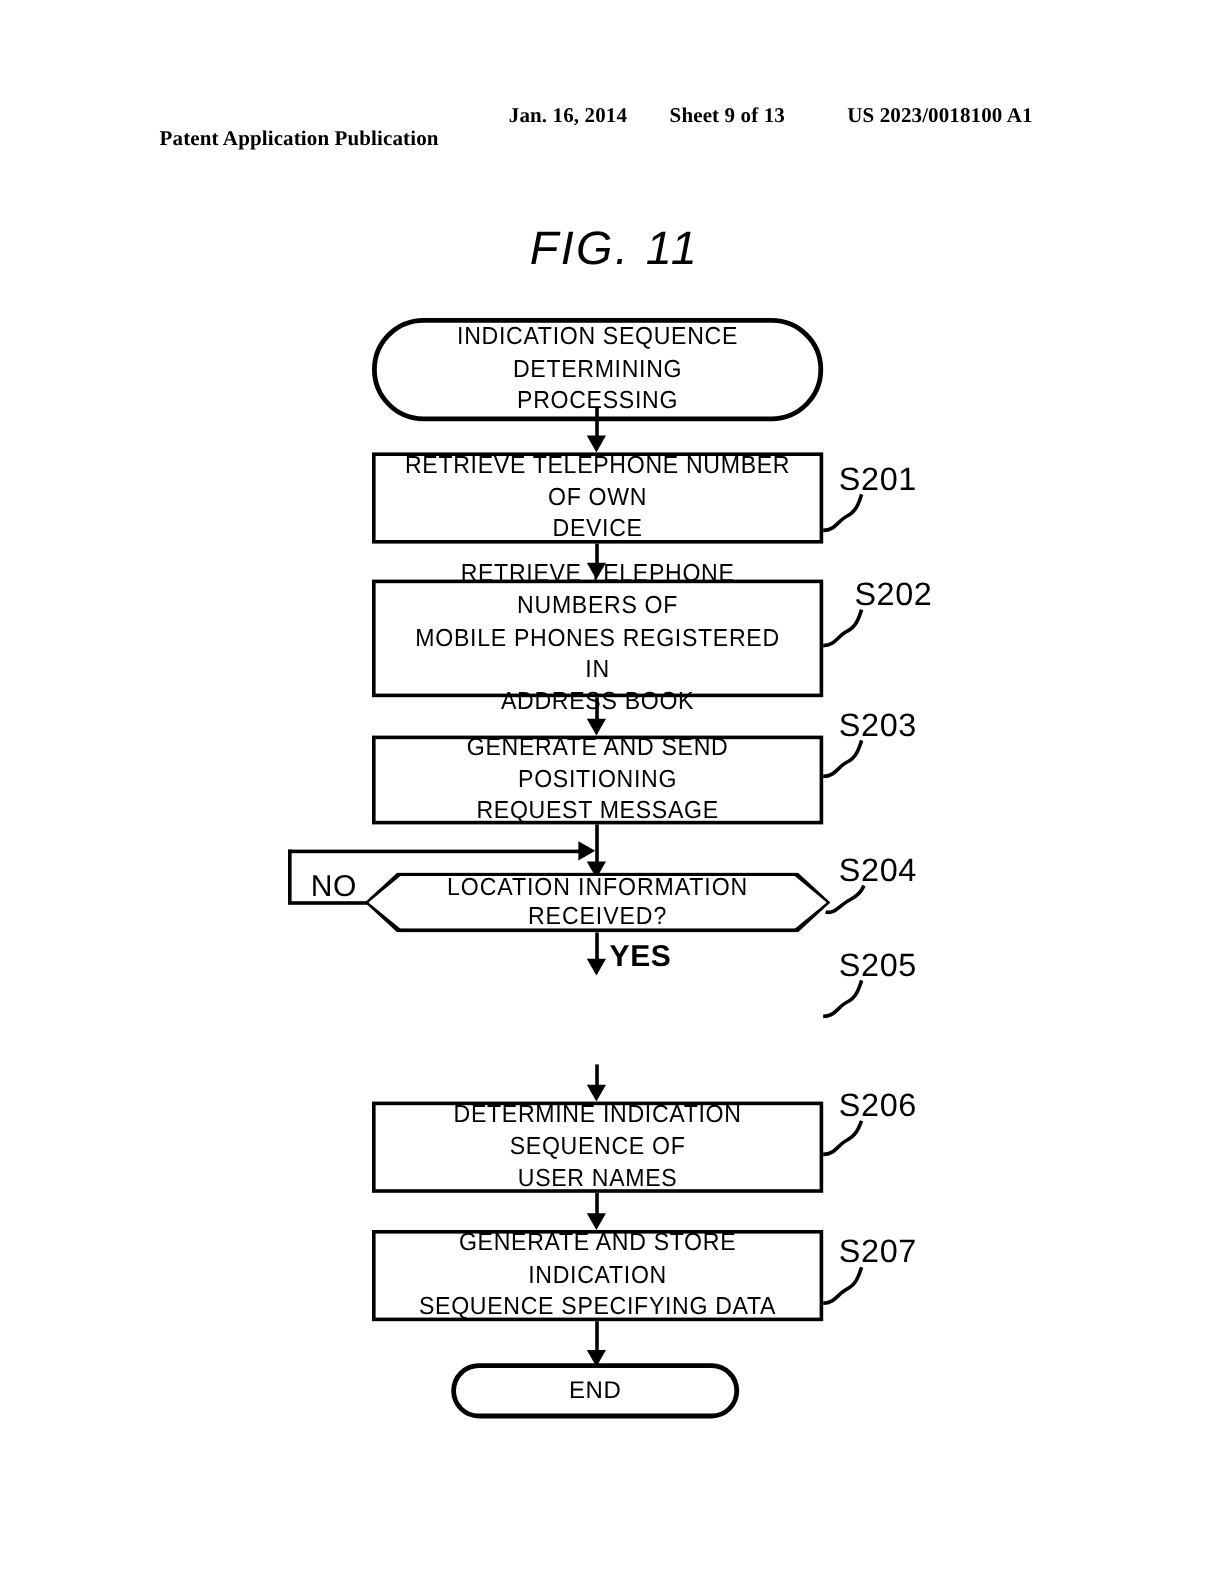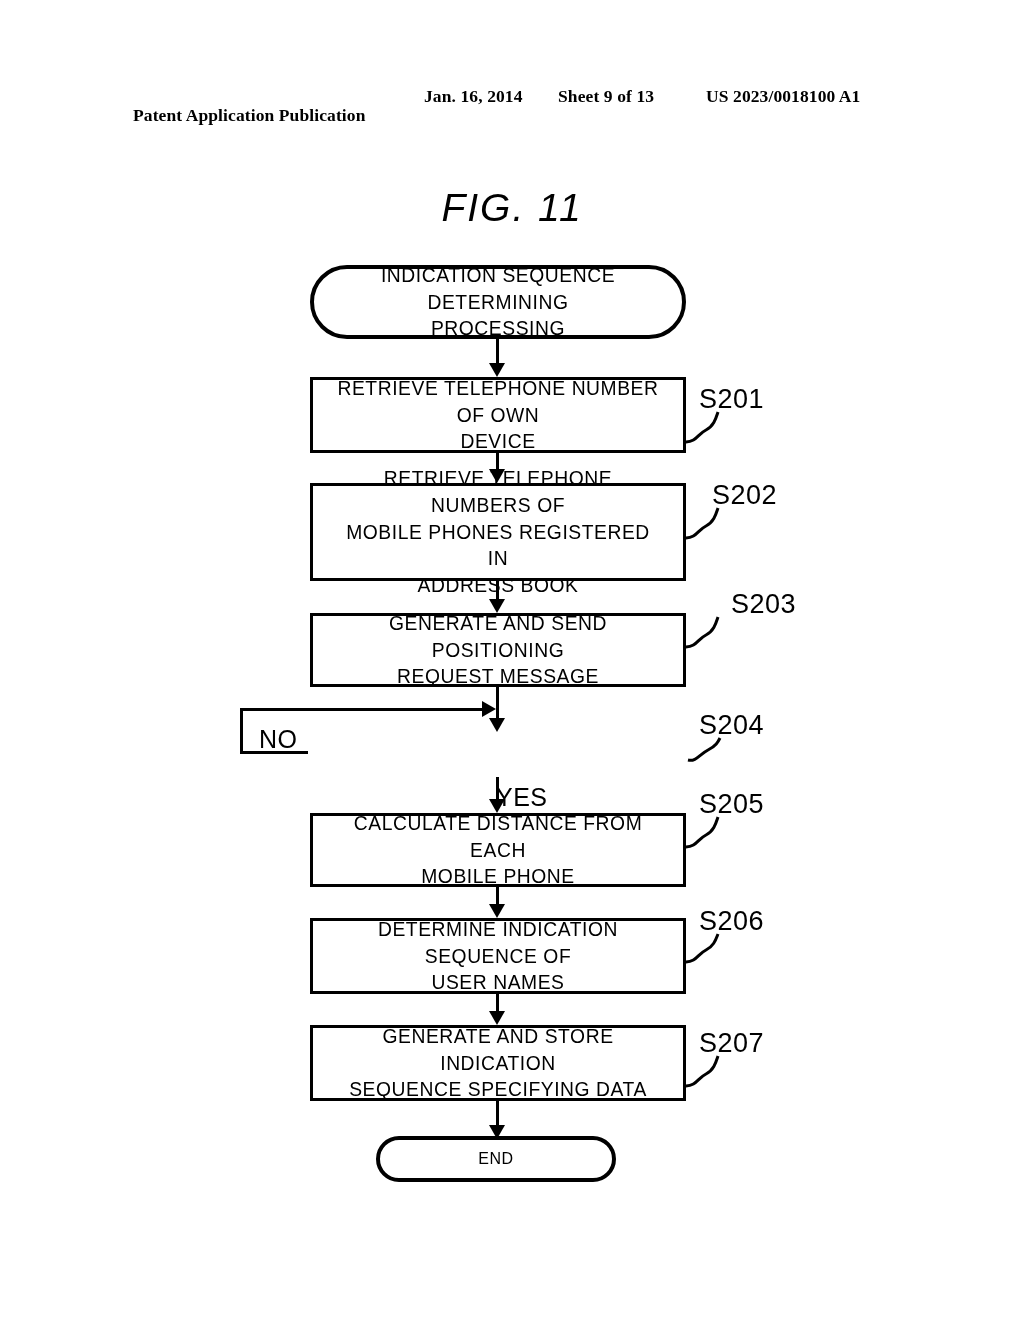--- a/index.html
+++ b/index.html
@@ -92,21 +92,21 @@
     display: block;
     padding: 0 10px;
     transform: scaleX(0.94);
   }
 
   .terminator {
     border-radius: 999px;
     border-width: 4px;
   }
   .terminator.end-node {
-    font-size: 16px;
+    font-size: 20px;
     letter-spacing: 0.5px;
   }
   .terminator.end-node .label { transform: none; }
 
   
   .decision {
     position: absolute;
     box-sizing: border-box;
     display: flex;
     align-items: center;
@@ -182,21 +182,21 @@
   <span class="h-pub">Patent Application Publication</span>
   <span class="h-date">Jan. 16, 2014</span>
   <span class="h-sheet">Sheet 9 of 13</span>
   <span class="h-num">US 2023/0018100 A1</span>
 </div>
 
 <div id="figure-title">FIG. 11</div>
 
 <div id="flowchart">
 
-  <div class="node terminator" style="left:310px; top:265px; width:376px; height:74px;">
+  <div class="node terminator" style="left:310px; top:265px; width:376px; height:86px;">
     <span class="label">
       <span>INDICATION SEQUENCE DETERMINING</span><br>
       <span>PROCESSING</span>
     </span>
   </div>
 
   <div class="vline" style="left:496px; top:339px; height:26px;"></div>
   <div class="arrow-down" style="left:489px; top:363px;"></div>
 
   <div class="node" style="left:310px; top:377px; width:376px; height:76px;">
@@ -227,49 +227,48 @@
 
   <div class="vline" style="left:496px; top:581px; height:22px;"></div>
   <div class="arrow-down" style="left:489px; top:599px;"></div>
 
   <div class="node" style="left:310px; top:613px; width:376px; height:74px;">
     <span class="label">
       <span>GENERATE AND SEND POSITIONING</span><br>
       <span>REQUEST MESSAGE</span>
     </span>
   </div>
-  <div class="step-label" style="left:699px; top:589px;margin-left:32px;">S203</div>
+  <div class="step-label" style="left:699px; top:589px;">S203</div>
   <svg class="leader" style="left:684px; top:615px;" width="48" height="36">
     <path d="M2,32 C12,32 14,24 22,20 C30,16 32,8 34,2" stroke="#000" stroke-width="3" fill="none"></path>
   </svg>
 
   <div class="vline" style="left:496px; top:687px; height:36px;"></div>
   <div class="arrow-down" style="left:489px; top:718px;"></div>
 
   <div class="hline" style="left:240px; top:751px; width:68px;"></div>
   <div class="vline" style="left:240px; top:708px; height:45px;"></div>
   <div class="hline" style="left:240px; top:708px; width:247px;"></div>
   <div class="arrow-right" style="left:482px; top:701px;"></div>
   <div class="branch-label" style="left:259px; top:725px;">NO</div>
 
+  <div class="decision" style="left:304px; top:727px; width:388px; height:50px;">
+    <div class="inner">
+      <span class="label">LOCATION INFORMATION RECEIVED?</span>
+    </div>
+  </div>
   <div class="step-label" style="left:699px; top:710px;">S204</div>
   <svg class="leader" style="left:686px; top:736px;" width="48" height="32">
     <path d="M2,24 C10,26 14,18 22,14 C30,10 32,6 34,2" stroke="#000" stroke-width="3" fill="none"></path>
   </svg>
 
   <div class="vline" style="left:496px; top:777px; height:26px;"></div>
   <div class="arrow-down" style="left:489px; top:799px;"></div>
-  <div class="branch-label" style="left:496px; top:783px;">YES</div>
-
-  <div class="node" style="left:310px; top:813px; width:376px; height:74px;">
-    <span class="label">
-      <span>CALCULATE DISTANCE FROM EACH</span><br>
-      <span>MOBILE PHONE</span>
-    </span>
-  </div>
+  <div class="branch-label" style="left:508px; top:783px;font-weight:bold;">YES</div>
+
   <div class="step-label" style="left:699px; top:789px;">S205</div>
   <svg class="leader" style="left:684px; top:815px;" width="48" height="36">
     <path d="M2,32 C12,32 14,24 22,20 C30,16 32,8 34,2" stroke="#000" stroke-width="3" fill="none"></path>
   </svg>
 
   <div class="vline" style="left:496px; top:887px; height:22px;"></div>
   <div class="arrow-down" style="left:489px; top:904px;"></div>
 
   <div class="node" style="left:310px; top:918px; width:376px; height:76px;">
     <span class="label">

